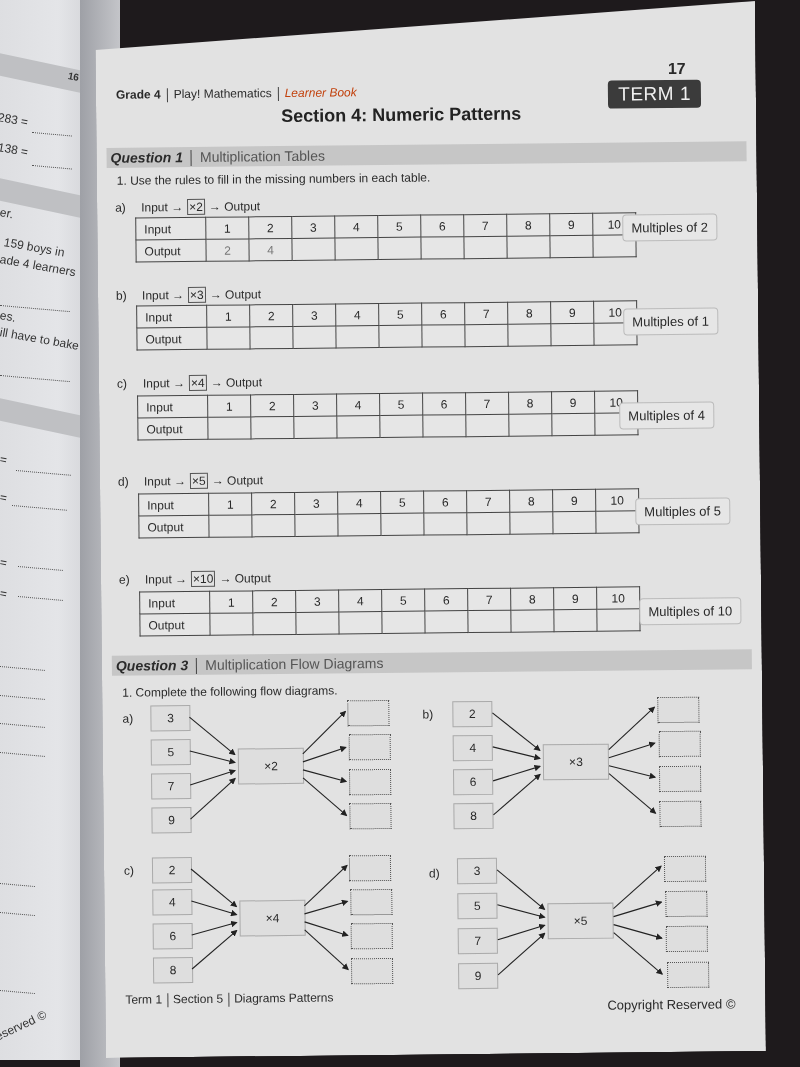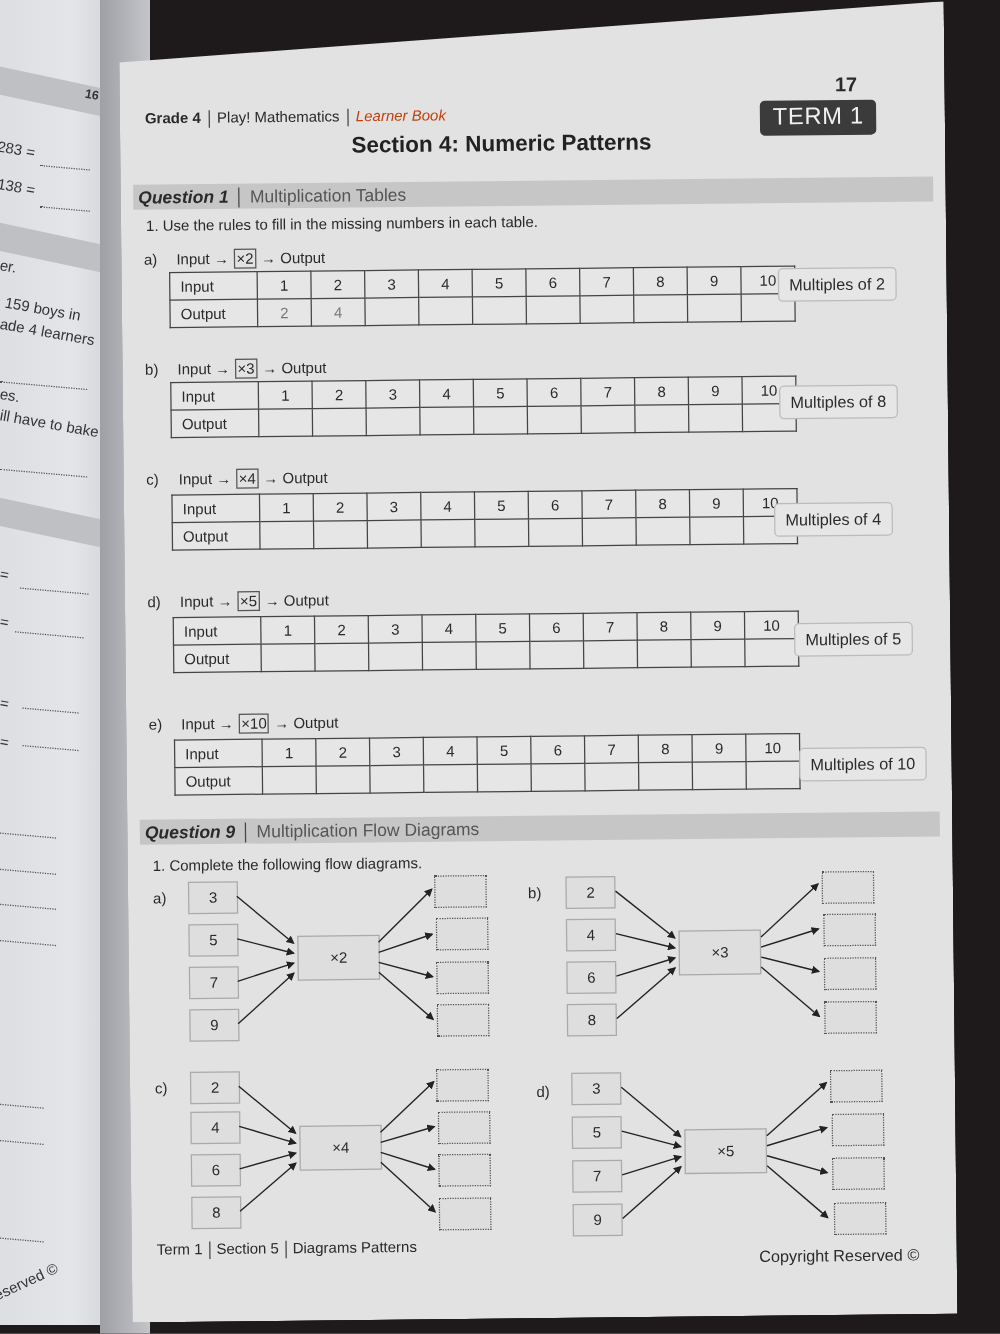--- a/index.html
+++ b/index.html
@@ -202,21 +202,21 @@
       <td></td>
       <td></td>
       <td></td>
       <td></td>
       <td></td>
       <td></td>
       <td></td>
     </tr>
   </tbody>
     </table>
-  <div class="mult-label" style="left:525px;top:306px;">Multiples of 8</div>
+  <div class="mult-label" style="left:525px;top:306px;">Multiples of 1</div>
 
   <div class="rule-line" style="top:368px;">
     <span class="lbl">c)</span><span>Input →</span><span class="op">×4</span><span>→ Output</span>
   </div>
   <table class="mt" style="top:388px;">
     <tbody>
         <tr>
       <td class="head">Input</td>
       <td>1</td>
       <td>2</td>
@@ -310,21 +310,21 @@
       <td></td>
       <td></td>
       <td></td>
       <td></td>
     </tr>
   </tbody>
     </table>
   <div class="mult-label" style="left:538px;top:596px;">Multiples of 10</div>
 
   <div class="q-bar" style="top:648px;width:640px;">
-    <span class="qnum">Question 9</span><span class="qsep"></span><span class="qtitle">Multiplication Flow Diagrams</span>
+    <span class="qnum">Question 3</span><span class="qsep"></span><span class="qtitle">Multiplication Flow Diagrams</span>
   </div>
   <div class="instr" style="top:678px;">1.  Complete the following flow diagrams.</div>
 
   <div class="flow" style="left:20px;top:698px;width:260px;height:130px;">
     <div class="flabel" style="left:0;top:6px;">a)</div>
     <div class="fbox" style="left:28px;top:0;">3</div>
     <div class="fbox" style="left:28px;top:34px;">5</div>
     <div class="fbox" style="left:28px;top:68px;">7</div>
     <div class="fbox" style="left:28px;top:102px;">9</div>
     <div class="opbox" style="left:115px;top:44px;">×2</div>

